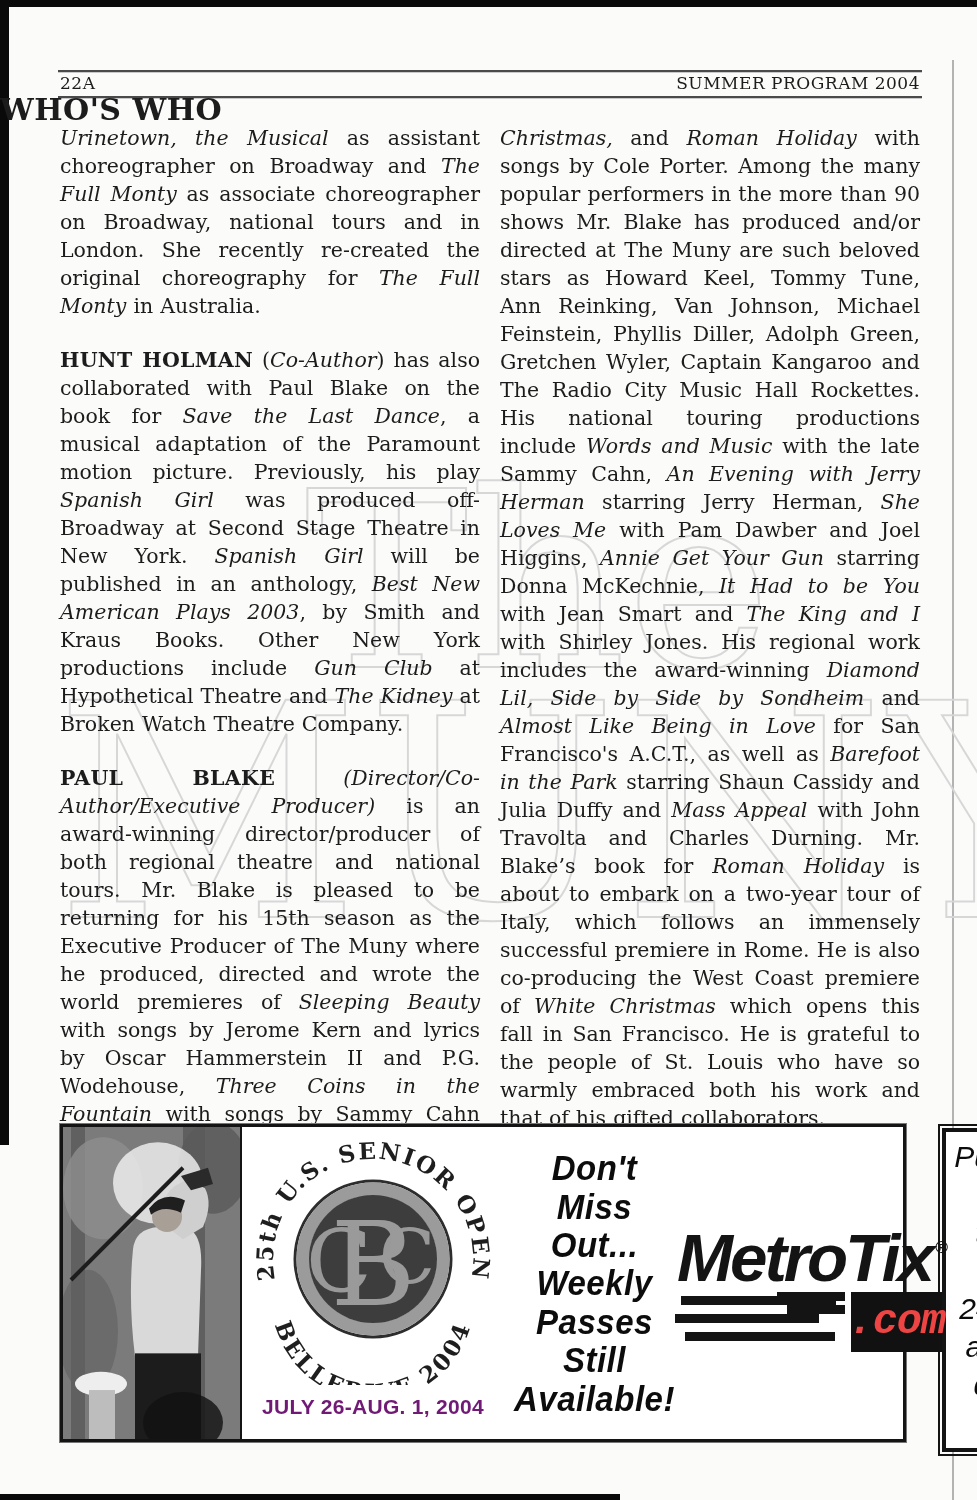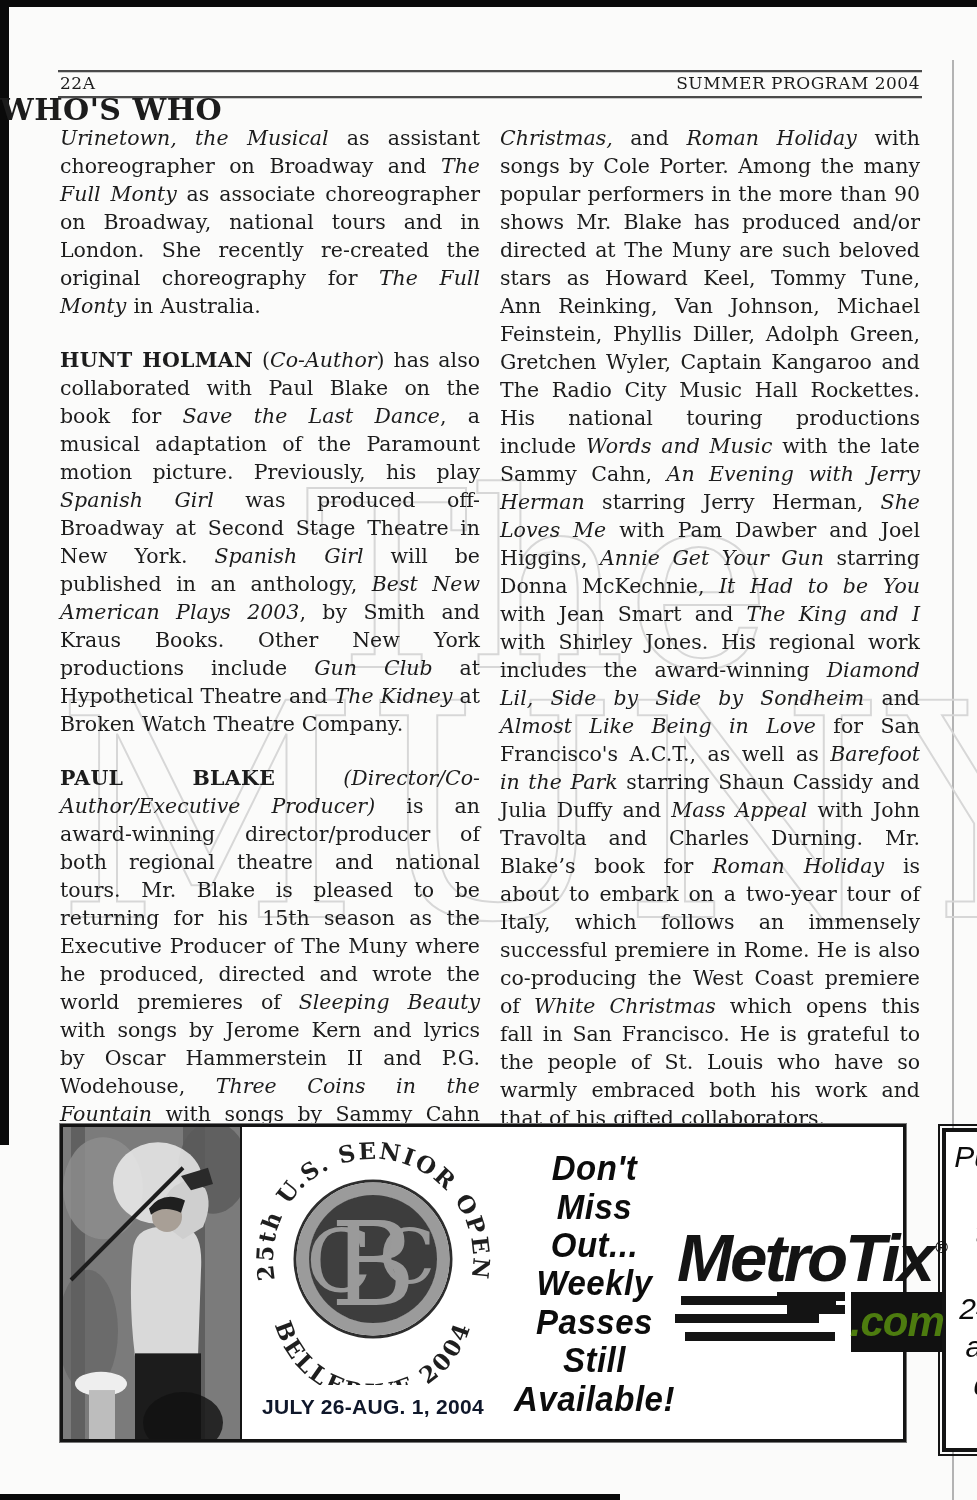--- a/index.html
+++ b/index.html
@@ -40,42 +40,42 @@
   
   .ad{position:absolute;left:60px;top:1124px;width:840px;height:312px;z-index:2;
     background:#fff;border:3px solid #141414;box-shadow:0 0 0 1px #777;display:flex;}
   .ad-photo{flex:0 0 177px;border-right:2px solid #141414;position:relative;overflow:hidden;background:#777;}
   .ad-photo svg{display:block;width:100%;height:100%;}
 
   .ad-logo{flex:0 0 262px;position:relative;text-align:center;padding-top:6px;}
   .ad-logo svg{display:block;margin:0 auto;}
   .ad-date{position:absolute;left:0;bottom:20px;width:100%;text-align:center;
     font-family:"Liberation Sans",sans-serif;font-weight:bold;font-size:21px;
-    letter-spacing:.3px;color:#0f172a;}
+    letter-spacing:.3px;color:#701a75;}
 
   .ad-right{flex:1;display:flex;flex-direction:row;align-items:center;
     padding:12px 14px 12px 10px;font-family:"Liberation Sans",sans-serif;}
   .ad-headline{text-align:center;font-weight:bold;font-style:italic;
     font-size:33px;line-height:37px;letter-spacing:.5px;color:#0c0c0c;
     transform:scaleY(1.04);}
   .metrotix{position:relative;width:100%;margin-top:8px;}
   .mt-word{font-style:italic;font-weight:bold;font-size:66px;letter-spacing:-3px;
     color:#141414;line-height:60px;white-space:nowrap;transform:scaleX(1.02);
     transform-origin:left;padding-left:2px;}
   .mt-reg{font-size:17px;letter-spacing:0;vertical-align:28px;margin-left:3px;}
   .mt-speed{position:relative;height:64px;margin-top:4px;}
   .mt-line{position:absolute;height:9px;background:#141414;}
   .mt-line.l1{left:6px;top:4px;width:58%;}
   .mt-line.l2{left:0;top:22px;width:54%;}
   .mt-line.l3{left:10px;top:40px;width:56%;}
   .mt-step1{position:absolute;left:38%;top:0;width:26%;height:9px;background:#141414;}
   .mt-step2{position:absolute;left:42%;top:13px;width:22%;height:9px;background:#141414;}
   .mt-com{position:absolute;right:0;top:0;width:34%;height:60px;background:#111;
     display:flex;align-items:center;justify-content:center;border-left:6px solid #fff;}
-  .mt-com span{color:#4d7c0f;font-style:italic;font-weight:bold;font-size:42px;letter-spacing:-1px;}
+  .mt-com span{color:#ef4444;font-style:italic;font-weight:bold;font-size:42px;letter-spacing:-1px;font-family:Liberation Mono, monospace;}
   .purchase-box{margin-top:14px;width:calc(100% - 14px);border:4px solid #141414;
     outline:2px solid #141414;outline-offset:2px;background:#fff;
     padding:6px 8px;text-align:center;font-style:italic;font-size:30px;line-height:38px;color:#0c0c0c;}
 </style>
 </head>
 <body>
 
 <div class="scan-top"></div>
 <div class="scan-left"></div>
 <div class="scan-bottom"></div>

